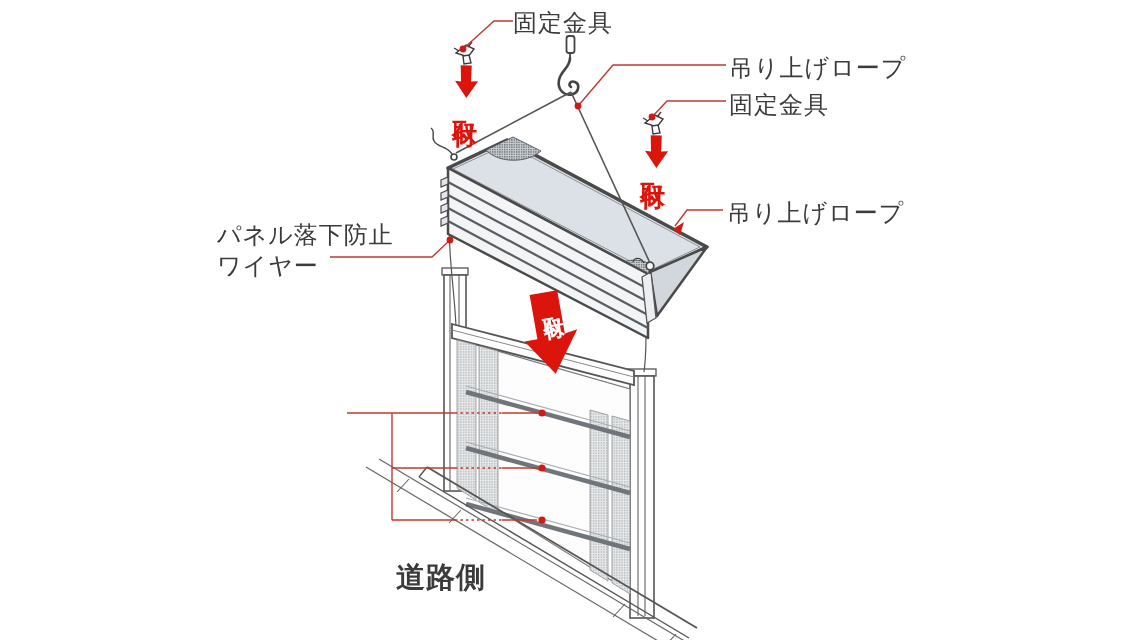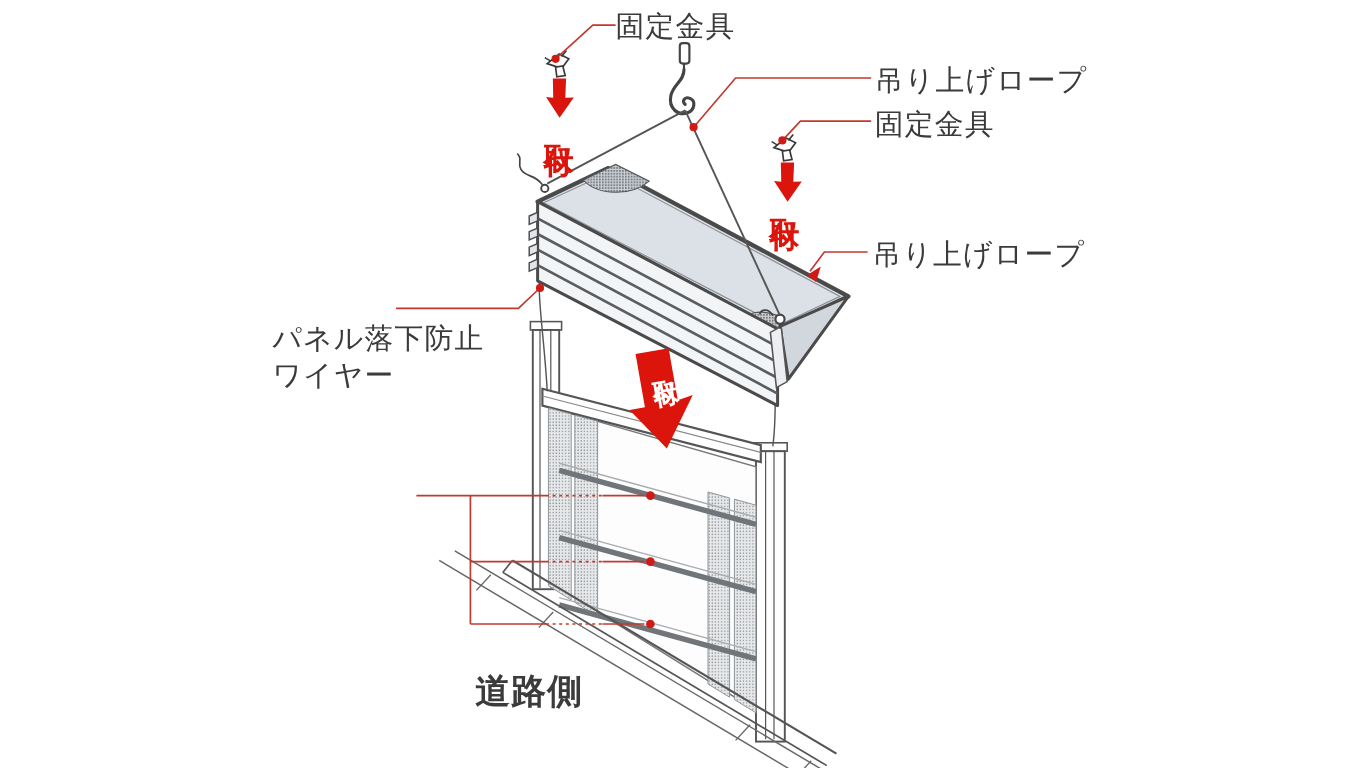--- a/index.html
+++ b/index.html
@@ -177,21 +177,21 @@
     <circle cx="542" cy="468" r="3.6"></circle>
     <circle cx="542" cy="520" r="3.6"></circle>
     <polygon points="673,229 684,222 680,235"></polygon>
   </g>
 </svg>
 
 <div class="lbl" style="left:513px;top:7px;">固定金具</div>
 <div class="lbl" style="left:729px;top:52px;">吊り上げロープ</div>
 <div class="lbl" style="left:729px;top:89px;">固定金具</div>
 <div class="lbl" style="left:727px;top:197px;">吊り上げロープ</div>
-<div class="lbl" style="left:227px;top:219px;margin-top:48px;">パネル落下防止
+<div class="lbl" style="left:217px;top:219px;">パネル落下防止
 ワイヤー</div>
 <div class="lbl big" style="left:396px;top:562px;">道路側</div>
 
 <div class="vtxt" style="left:452px;top:100px;">取付</div>
 <div class="vtxt" style="left:640px;top:162px;">取付</div>
 <div class="vtxt white" style="left:539px;top:300px;">取付</div>
 
 </div>
 
 </body></html>

